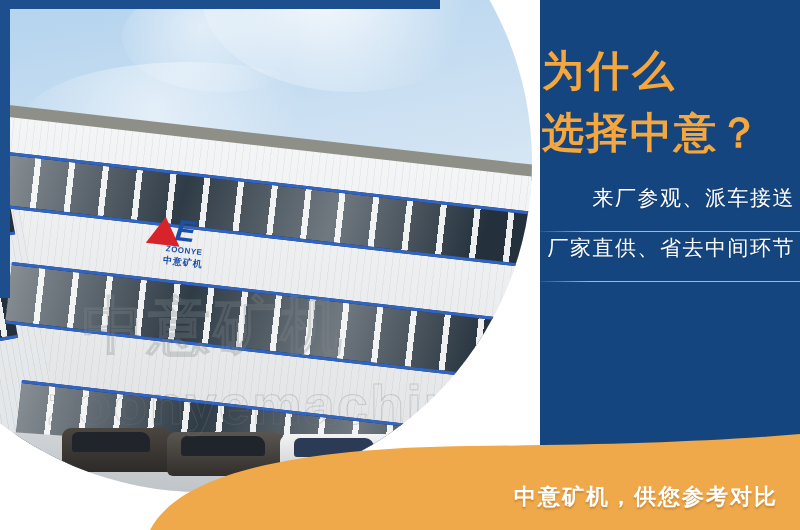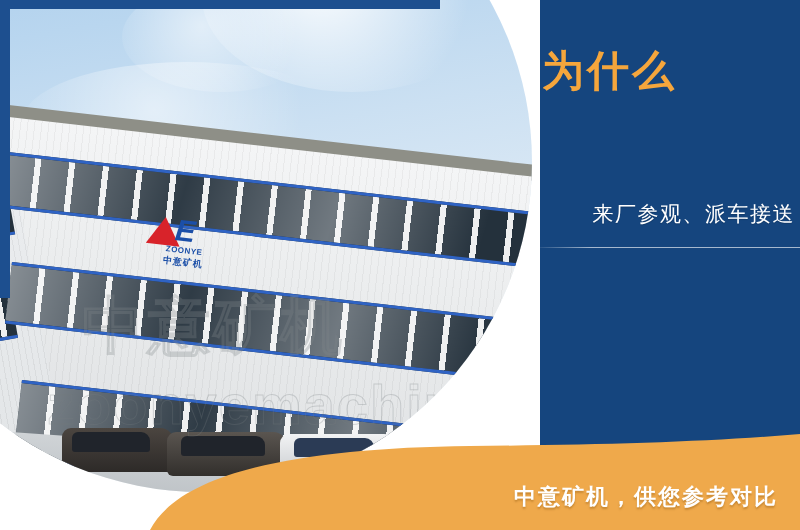--- a/index.html
+++ b/index.html
@@ -173,21 +173,21 @@
   }
   .headline{
     position:absolute;left:22px;top:40px;width:258px;
     color:#f5a63c;
     font-size:42px;font-weight:bold;line-height:62px;
     letter-spacing:3px;
   }
   .headline .l2{letter-spacing:2px;}
 
   .features{
-    position:absolute;left:0px;top:198px;width:280px;
+    position:absolute;left:0px;top:182px;width:280px;
   }
   .feat-row{position:relative;height:50px;}
   .feat-text{
     position:absolute;right:5px;top:2px;
     color:#ffffff;font-size:21px;letter-spacing:1.5px;
     white-space:nowrap;
     text-shadow:0 1px 1px rgba(0,0,0,.18);
   }
   .feat-rule{
     position:absolute;left:12px;right:0px;bottom:0px;height:1px;
@@ -267,25 +267,30 @@
       <div class="wm-big">zoonyemachinery</div>
     </div>
   </div>
 
   <div class="edge-top"></div>
   <div class="edge-left"></div>
 
   <div class="content">
     <div class="headline">
       <div class="l1">为什么</div>
+      <div class="l2">选择中意？</div>
     </div>
 
     <div class="features">
       <div class="feat-row">
         <span class="feat-text">来厂参观、派车接送</span>
+        <span class="feat-rule"></span>
+      </div>
+      <div class="feat-row">
+        <span class="feat-text">厂家直供、省去中间环节</span>
         <span class="feat-rule"></span>
       </div>
     </div>
   </div>
 
   <div class="ribbon">
     <svg width="800" height="110" viewBox="0 0 800 110" preserveAspectRatio="none">
       <path d="M 150 110 C 180 52, 300 28, 470 26 C 600 25, 710 22, 800 14 L 800 110 Z" fill="#efa94b"></path>
     </svg>
     <div class="ribbon-text">中意矿机，供您参考对比</div>

